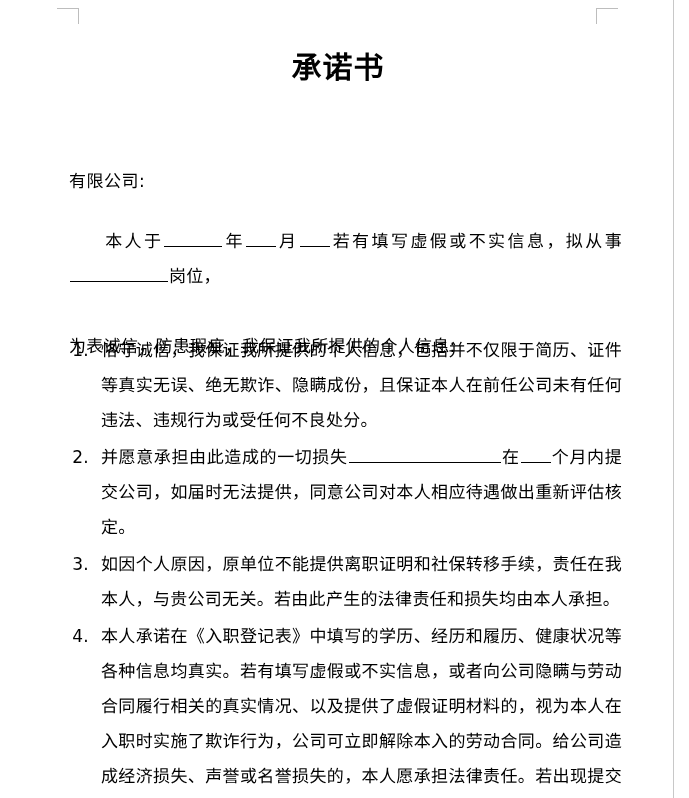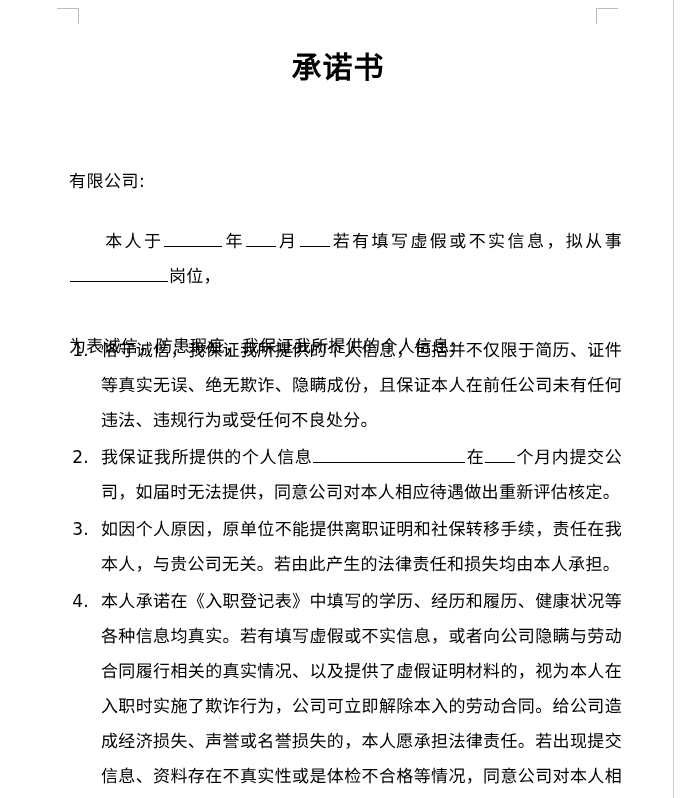--- a/index.html
+++ b/index.html
@@ -178,21 +178,21 @@
 
     <ol id="commitment-list">
 
       <li class="commitment-item">
         <span class="commitment-number">1.</span>
         <span class="commitment-text">恪守诚信，我保证我所提供的个人信息，包括并不仅限于简历、证件等真实无误、绝无欺诈、隐瞒成份，且保证本人在前任公司未有任何违法、违规行为或受任何不良处分。</span>
       </li>
 
       <li class="commitment-item">
         <span class="commitment-number">2.</span>
-        <span class="commitment-text"><span>我保证我所提供的个人信息</span><span class="blank blank-cert"></span><span>在</span><span class="blank blank-months"></span><span>个月内提交公司，如届时无法提供，同意公司对本人相应待遇做出重新评估核定。</span></span>
+        <span class="commitment-text"><span>并愿意承担由此造成的一切损失</span><span class="blank blank-cert"></span><span>在</span><span class="blank blank-months"></span><span>个月内提交公司，如届时无法提供，同意公司对本人相应待遇做出重新评估核定。</span></span>
       </li>
 
       <li class="commitment-item">
         <span class="commitment-number">3.</span>
         <span class="commitment-text">如因个人原因，原单位不能提供离职证明和社保转移手续，责任在我本人，与贵公司无关。若由此产生的法律责任和损失均由本人承担。</span>
       </li>
 
       <li class="commitment-item">
         <span class="commitment-number">4.</span>
         <span class="commitment-text">本人承诺在《入职登记表》中填写的学历、经历和履历、健康状况等各种信息均真实。若有填写虚假或不实信息，或者向公司隐瞒与劳动合同履行相关的真实情况、以及提供了虚假证明材料的，视为本人在入职时实施了欺诈行为，公司可立即解除本入的劳动合同。给公司造成经济损失、声誉或名誉损失的，本人愿承担法律责任。若出现提交信息、资料存在不真实性或是体检不合格等情况，同意公司对本人相应待遇及劳动关系做出重新评估核定及考量，并愿意承担由此造成的一切损失。如公</span>

